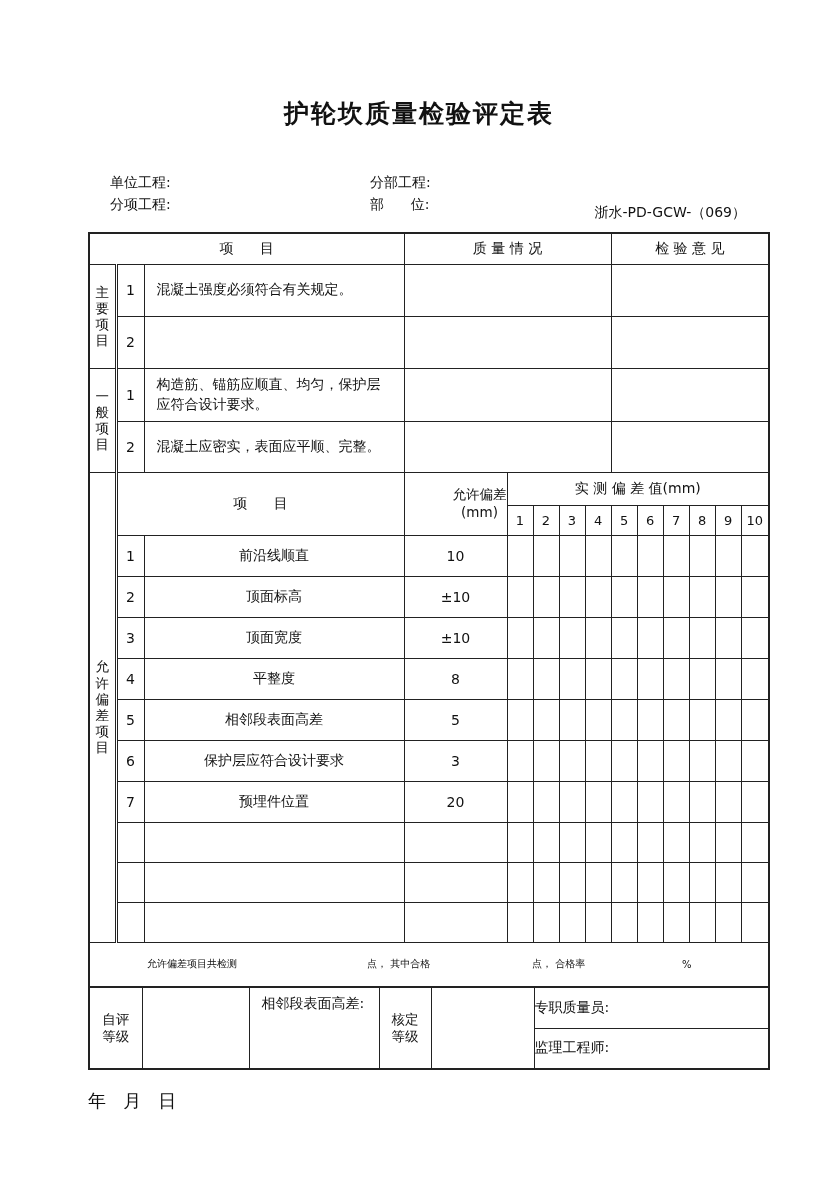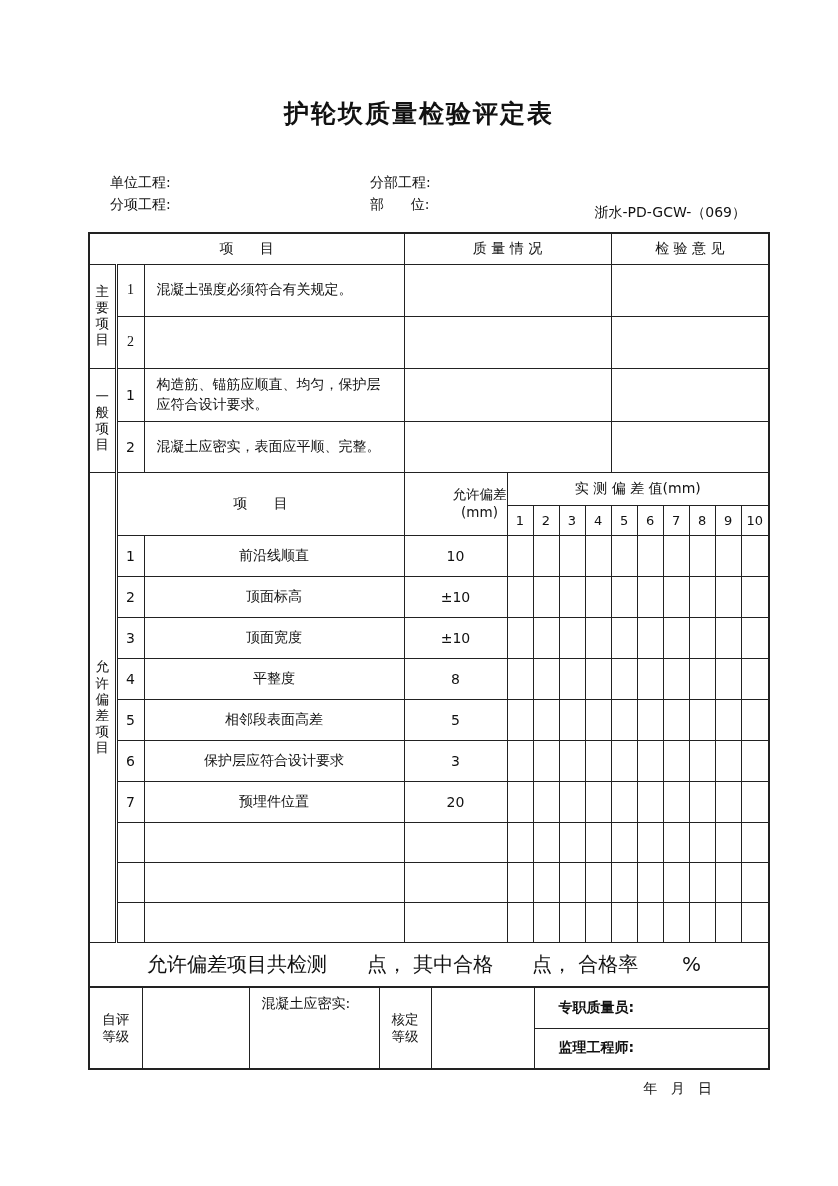--- a/index.html
+++ b/index.html
@@ -47,62 +47,62 @@
   td, th {
     border: 1px solid #222222;
     font-weight: normal;
     text-align: center;
     vertical-align: middle;
     font-size: 14px;
     color: #111111;
     padding: 0;
     overflow: hidden;
   }
-  .r31 { height: 31px; } .r52 { height: 52px; font-family: Liberation Serif, serif; } .r53 { height: 53px; }
+  .r31 { height: 31px; } .r52 { height: 52px; } .r53 { height: 53px; }
   .r51 { height: 51px; } .r33 { height: 33px; } .r30 { height: 30px; }
   .r41 { height: 41px; } .r40 { height: 40px; } .r45 { height: 45px; }
 
   .vcell { border-right: 3px double #222222; }
   .vtext {
     width: 16px;
     margin: 0 auto;
     word-break: break-all;
     line-height: 1.2;
     font-size: 13.5px;
     text-align: center;
   }
   .ltext { text-align: left; padding: 3px 12px; line-height: 1.4; }
   .tolhead { font-size: 13.5px; line-height: 1.3; padding-left: 48px; }
   .mnum { font-size: 13px; }
   .sumwrap {
     display: flex;
     align-items: center;
     padding-left: 57px;
-    font-size: 20px;
+    font-size: 10px;
     text-align: left;
   }
   .sumwrap .s1 { width: 220px; } .sumwrap .s2 { width: 165px; }
   .sumwrap .s3 { width: 150px; } .sumwrap .s4 { width: auto; }
   .gradetext {
     width: 34px;
     margin: 0 auto;
     word-break: break-all;
     line-height: 1.25;
     font-size: 13.5px;
     text-align: center;
   }
   .techcell { vertical-align: top; text-align: left; padding: 7px 0 0 12px; }
-  .signcell { text-align: left; padding-left: 24px; font-weight: bold; }
+  .signcell { text-align: left; padding-left: 0; }
   .dateline {
     margin-left: 88px;
     width: 680px;
-    margin-top: 10px;
-    text-align: right;
+    margin-top: 19px;
+    text-align: left;
     padding-right: 56px;
-    font-size: 14px;
+    font-size: 18px;
   }
 </style>
 </head>
 <body>
 
 <div class="page">
 
   <div class="title">护轮坎质量检验评定表</div>
 
   <div class="frow first">
@@ -368,21 +368,21 @@
       <col style="width:52px">
         <col style="width:103px">
         <col style="width:235px">
     </colgroup>
     <tbody>
         <tr class="r41">
       <td rowspan="2">
         <div class="gradetext">自评等级</div>
       </td>
       <td rowspan="2"></td>
-      <td rowspan="2" class="techcell">混凝土应密实:</td>
+      <td rowspan="2" class="techcell">相邻段表面高差:</td>
       <td rowspan="2">
         <div class="gradetext">核定等级</div>
       </td>
       <td rowspan="2"></td>
       <td class="signcell">专职质量员:</td>
     </tr>
     <tr class="r41">
       <td class="signcell">监理工程师:</td>
     </tr>
   </tbody>

